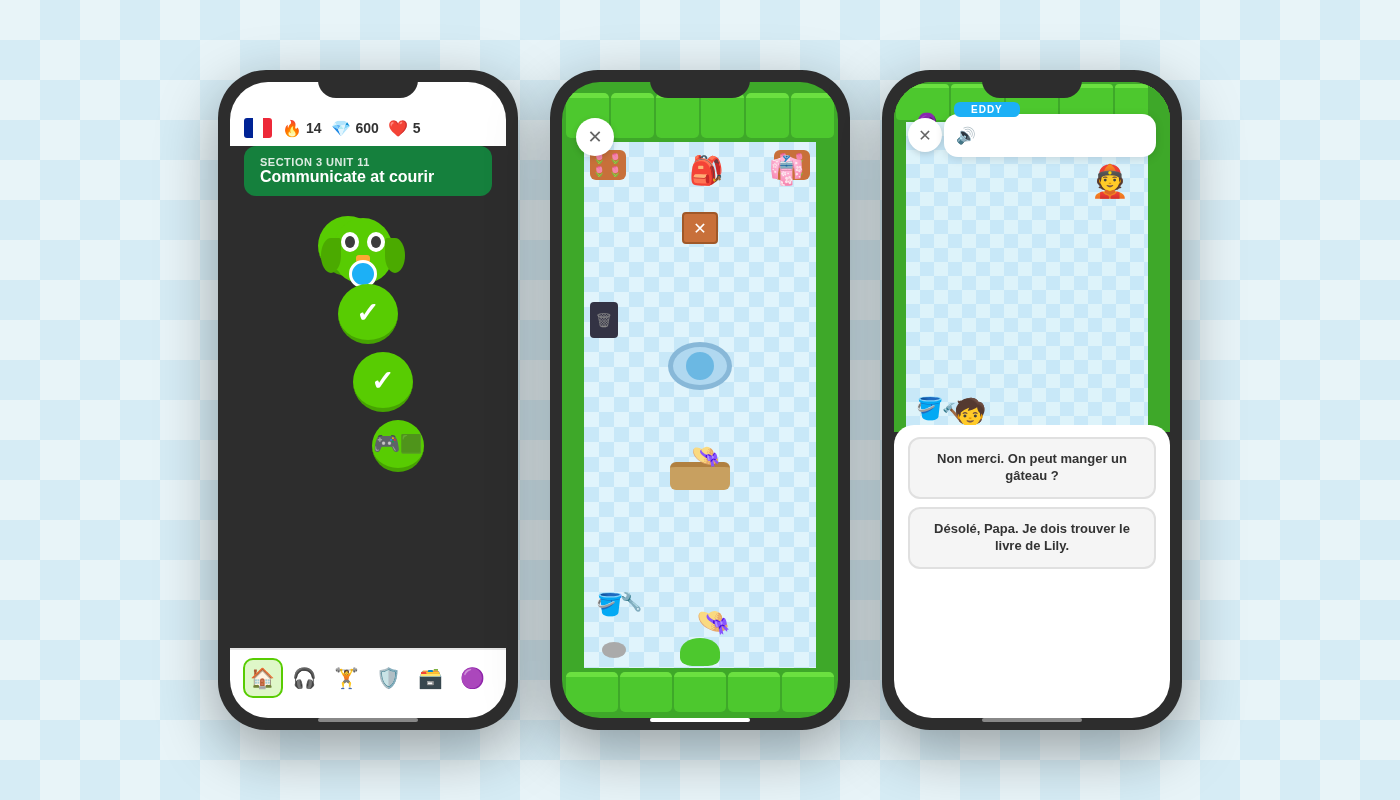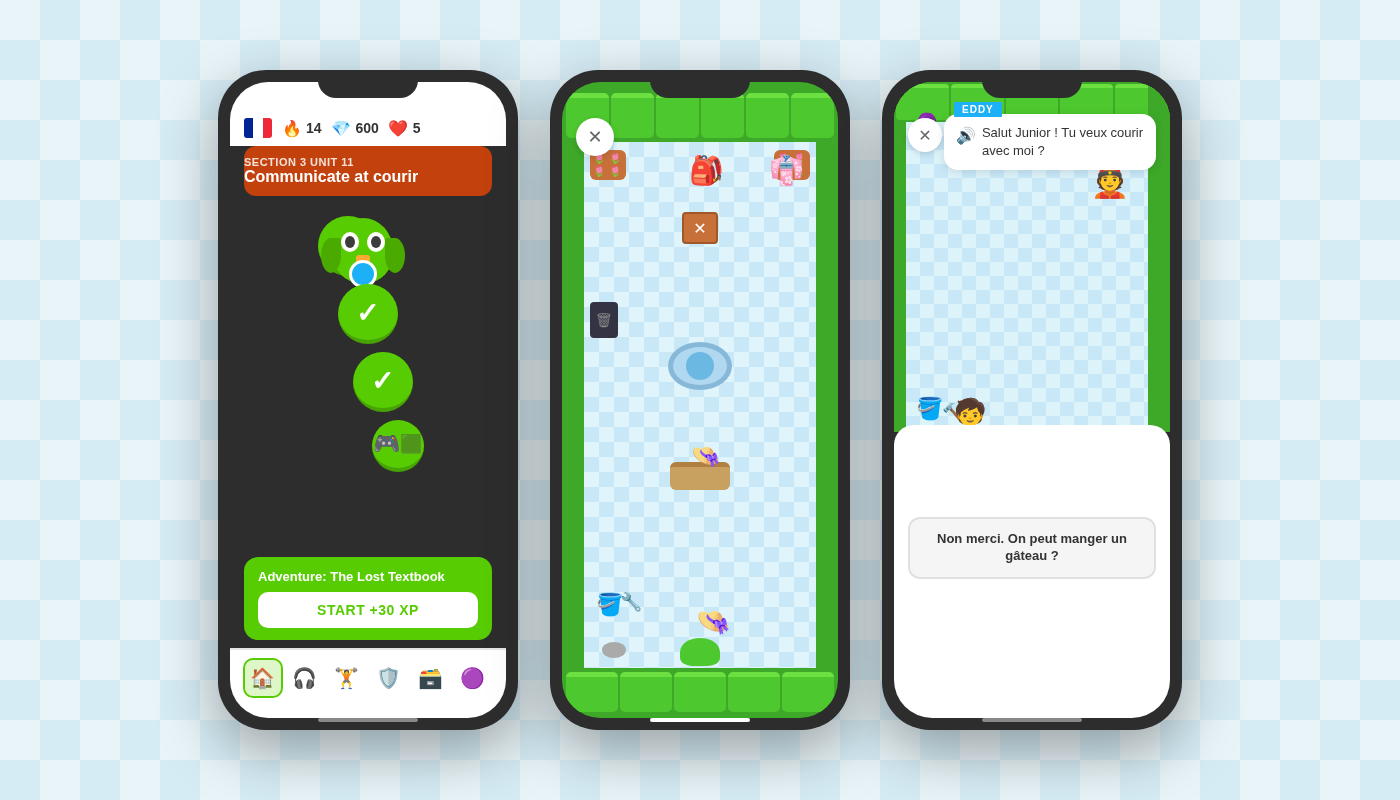--- a/index.html
+++ b/index.html
@@ -85,23 +85,23 @@
       font-weight: 700;
       font-size: 14px;
       color: #333;
     }
     .fire-icon { color: #ff6b1a; font-size: 16px; }
     .gem-icon { color: #1cb0f6; font-size: 16px; }
     .heart-icon { color: #ff4b4b; font-size: 16px; }
 
     .section-banner {
       margin: 0 14px 10px;
-      background: #c2410c;
+      background: #15803d;
       border-radius: 12px;
-      padding: 10px 0;
+      padding: 10px 16px;
     }
     .section-label {
       color: rgba(255,255,255,0.85);
       font-size: 11px;
       font-weight: 700;
       letter-spacing: 0.5px;
       text-transform: uppercase;
     }
     .section-title {
       color: #fff;
@@ -351,22 +351,22 @@
       position: relative;
     }
     .eddy-tag {
       position: absolute;
       top: -12px;
       left: 10px;
       background: #1cb0f6;
       color: #fff;
       font-size: 10px;
       font-weight: 800;
-      padding: 2px 8px;
-      border-radius: 1px;
+      padding: 2px 17px;
+      border-radius: 6px;
       letter-spacing: 1px;
     }
     .speech-text {
       font-size: 13px;
       color: #333;
       line-height: 1.4;
       display: flex;
       align-items: flex-start;
       gap: 6px;
     }
@@ -468,24 +468,20 @@
         <div class="lesson-node check"></div>
       </div>
 
       <div class="node-row node-row-4">
         <div class="lesson-node game" style="font-size:20px; display:flex; align-items:center; justify-content:center;">
           <span style="font-size:22px;">🎮</span>
         </div>
       </div>
     </div>
 
-    <div class="adventure-card">
-      <div class="adventure-title">Adventure: The Lost Textbook</div>
-      <div class="start-btn">START +30 XP</div>
-    </div>
 
     <div class="phone1-nav">
       <div class="nav-icon active">🏠</div>
       <div class="nav-icon">🎧</div>
       <div class="nav-icon">🏋️</div>
       <div class="nav-icon">🛡️</div>
       <div class="nav-icon">🗃️</div>
       <div class="nav-icon">🟣</div>
     </div>
   </div>
@@ -618,24 +614,24 @@
         <div style="position:absolute; bottom:4px; left:60px; font-size:26px; z-index:2;">🧒</div>
       </div>
 
       <div class="close-btn-x">✕</div>
 
       <div style="position:absolute; top:32px; left:50px; right:14px; z-index:10;">
         <div class="speech-bubble">
           <div class="eddy-tag">EDDY</div>
           <div class="speech-text">
             <span class="speaker-icon">🔊</span>
-            <span>Salut Junior ! Tu veux courir avec moi ?</span>
           </div>
         </div>
       </div>
 
-      <div style="position:absolute; bottom:0; left:0; right:0; background:#fff; border-radius:20px 20px 0 0; padding:12px 14px 60px; display:flex; flex-direction:column; gap:8px; z-index:5; height:46%;justify-content:center;">
+      <div style="position:absolute; bottom:0; left:0; right:0; background:#fff; border-radius:20px 20px 0 0; padding:12px 14px 60px; display:flex; flex-direction:column; gap:8px; z-index:5; height:46%;">
         <div class="reply-btn">Non merci. On peut manger un gâteau ?</div>
+        <div class="reply-btn">Désolé, Papa. Je dois trouver le livre de Lily.</div>
       </div>
     </div>
   </div>
   <div class="home-bar" style="background:#888;"></div>
 </div>
 
 </body></html>

